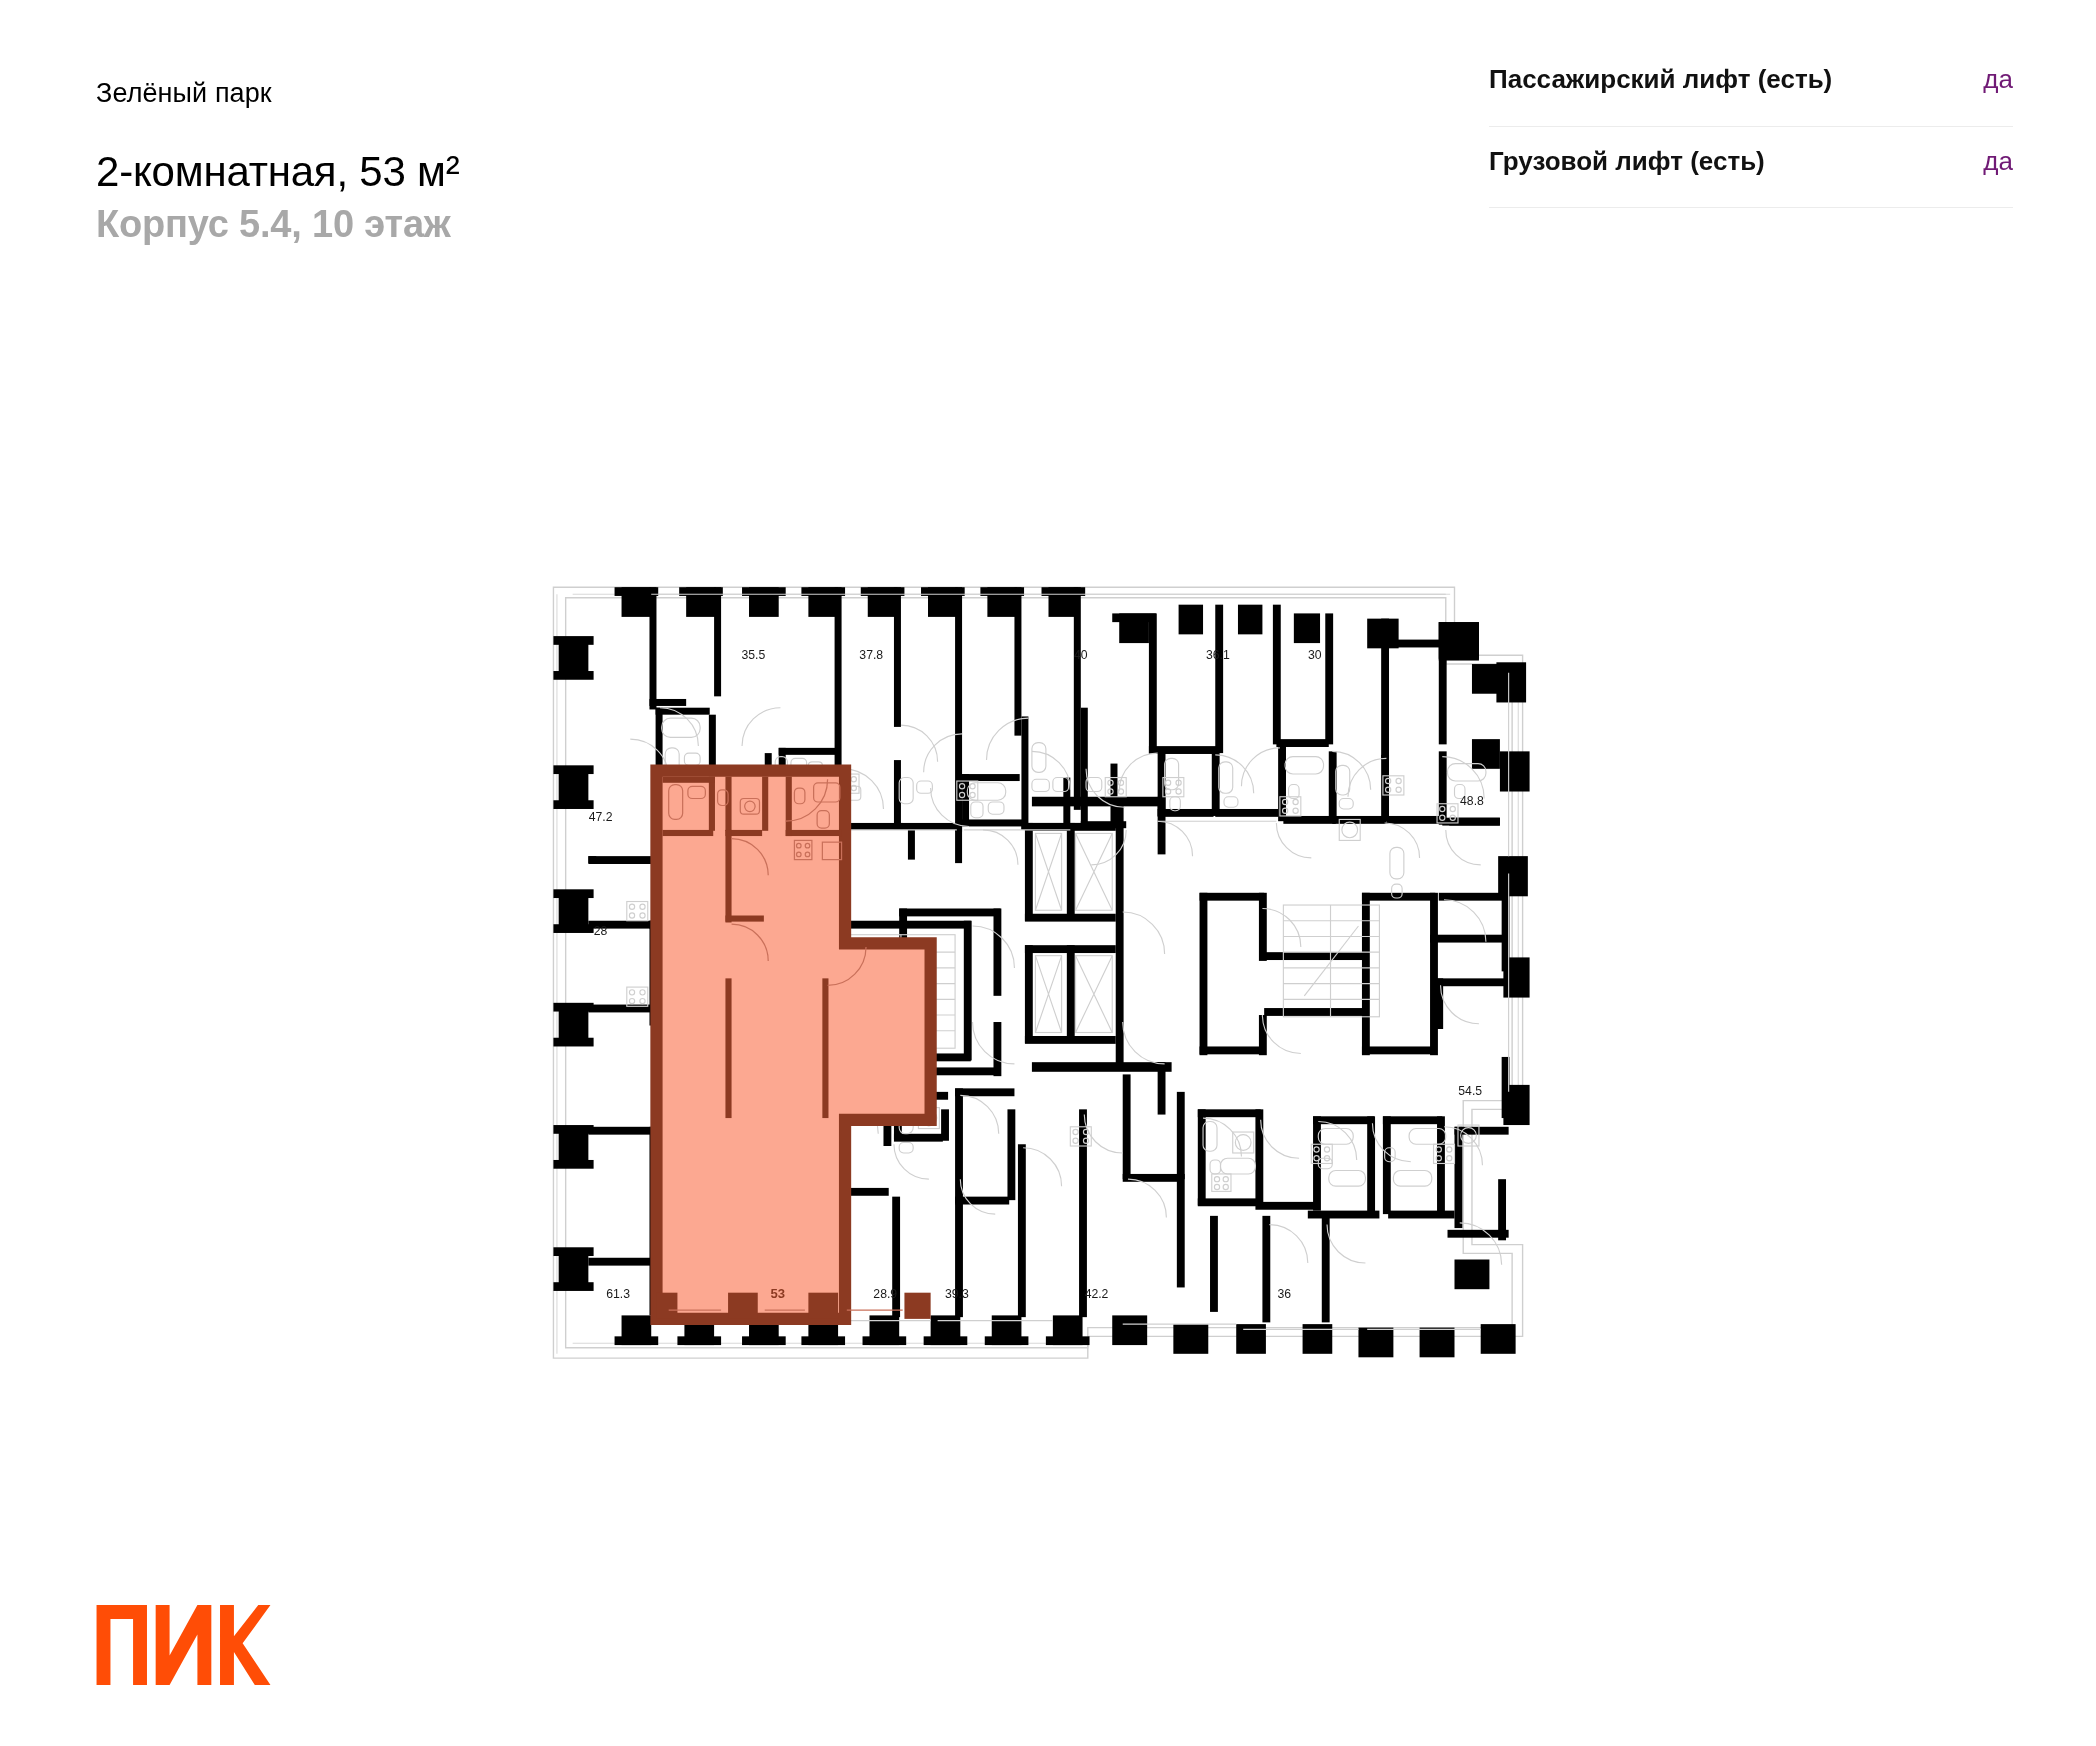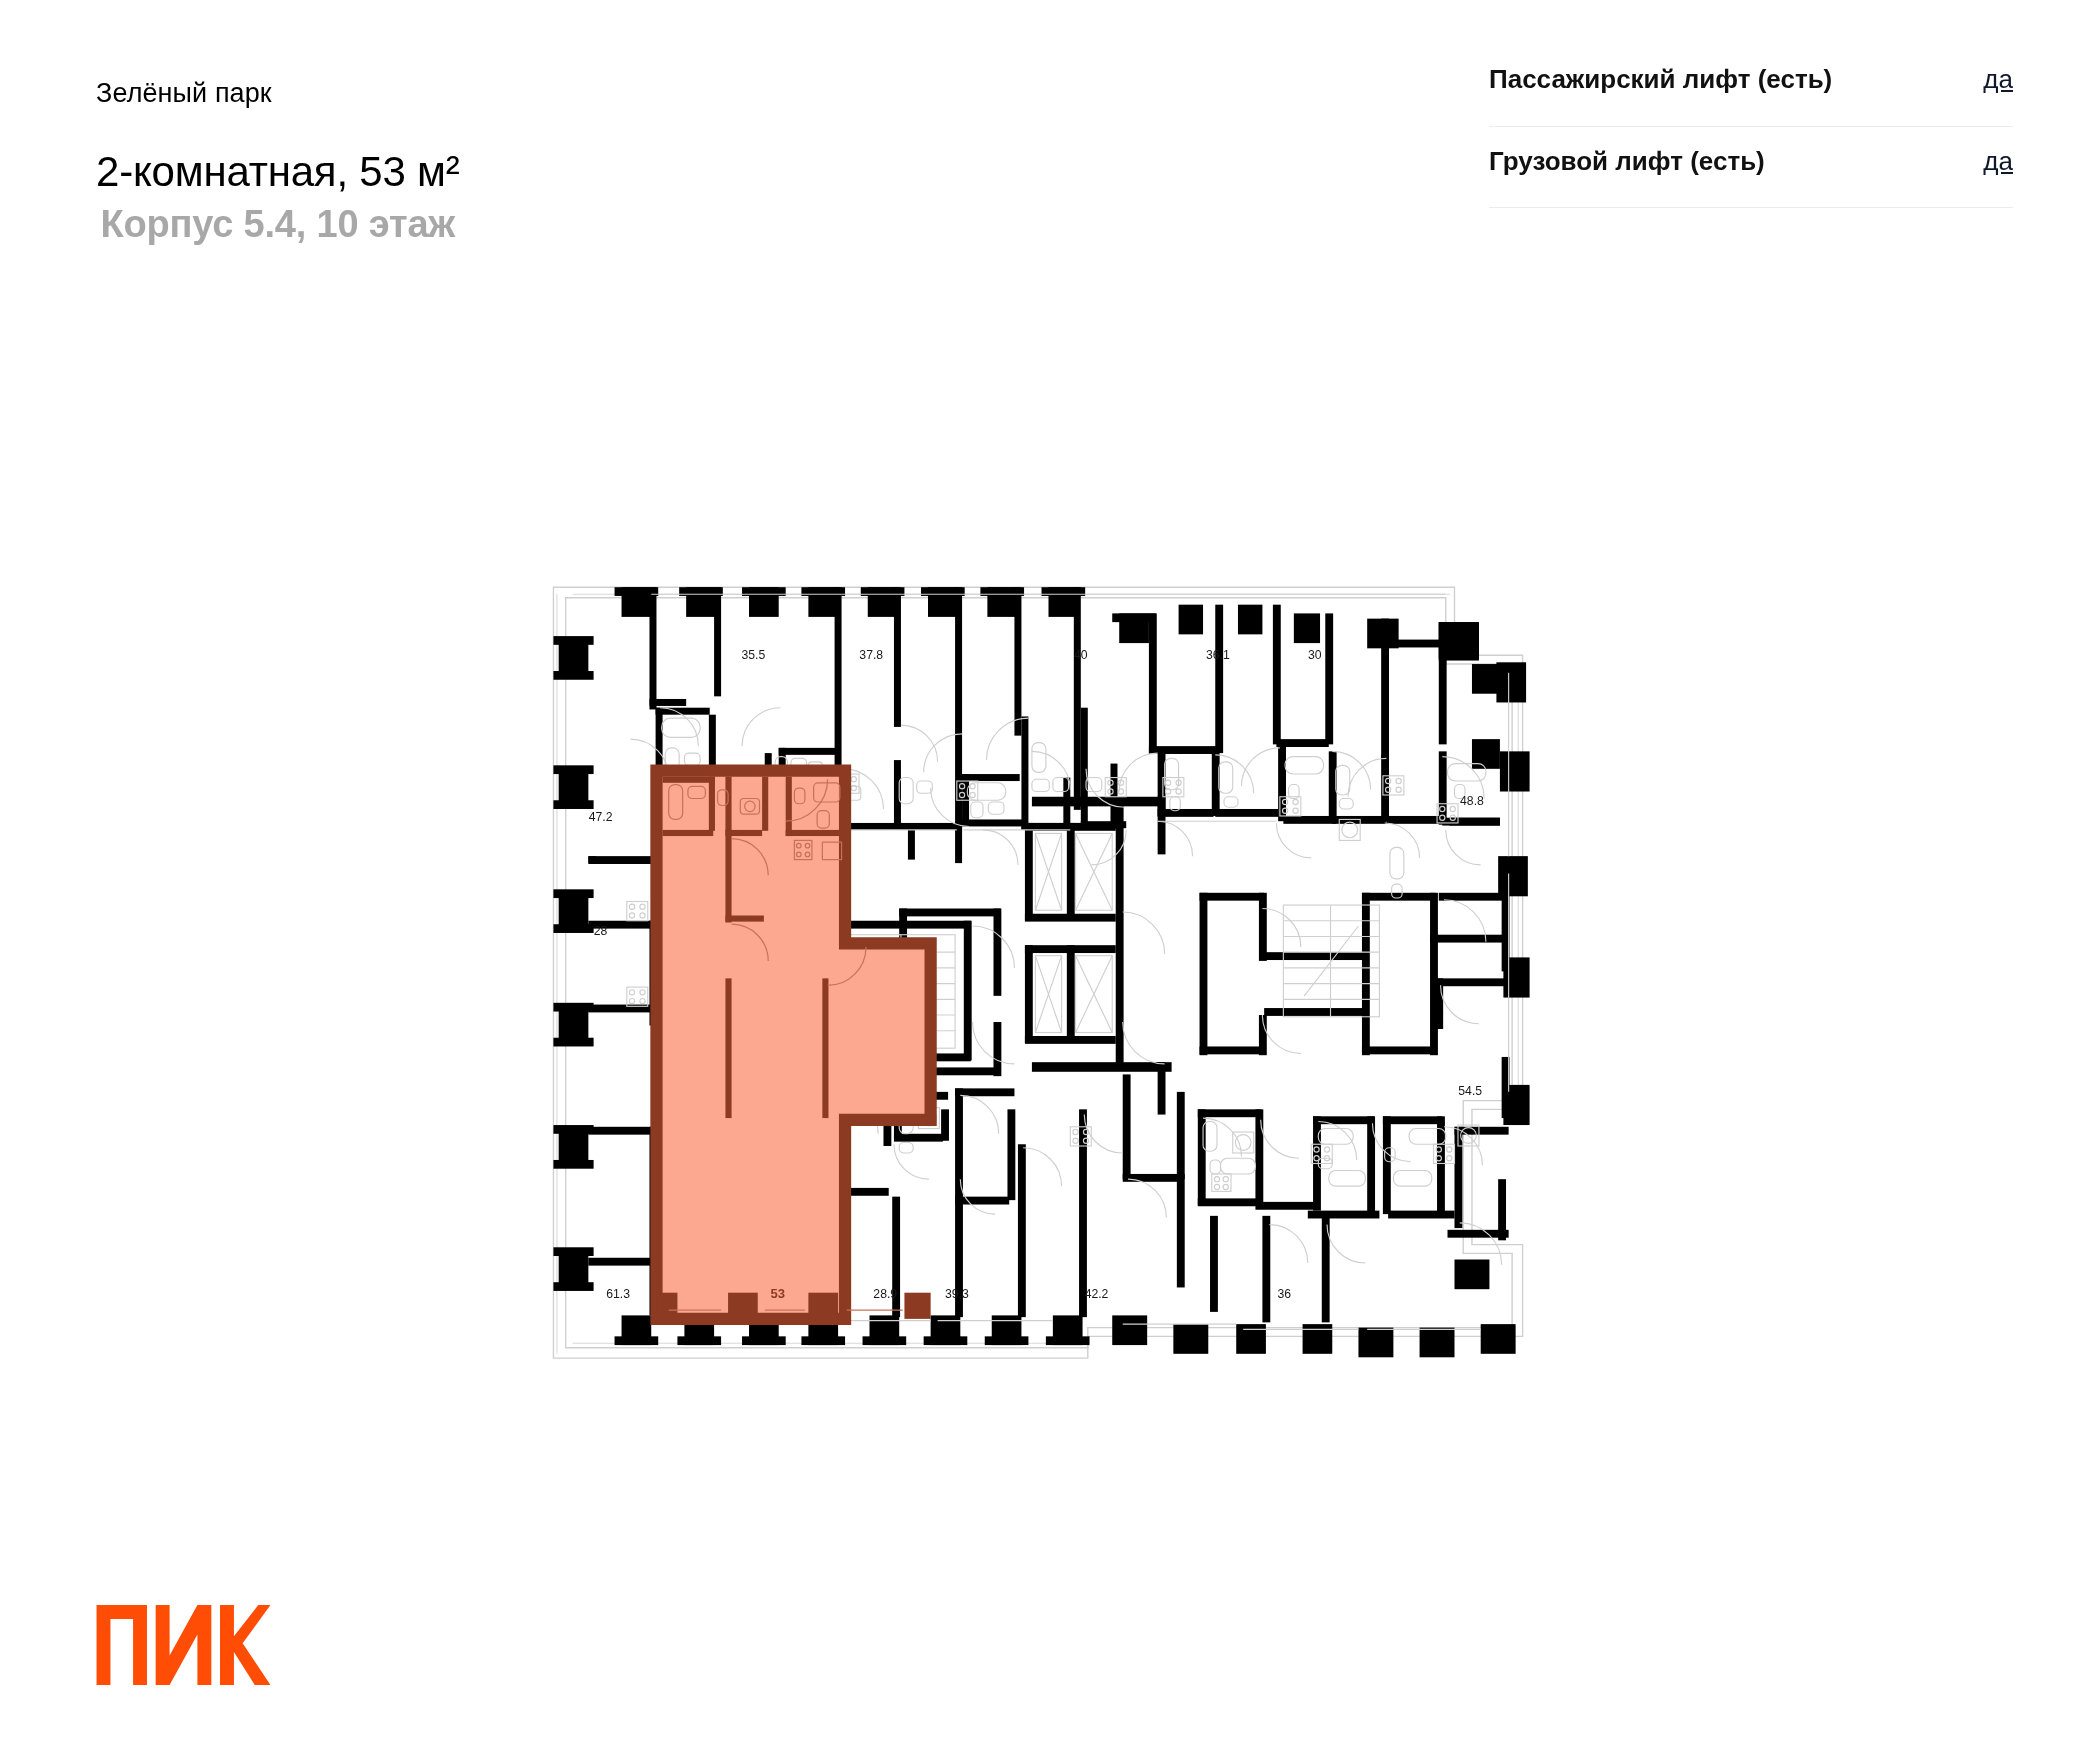--- a/index.html
+++ b/index.html
@@ -20,34 +20,33 @@
   }
   .flat-title {
     margin-top: 38px;
     font-size: 42px; font-weight: 400; color: #000; letter-spacing: -0.2px;
     line-height: 1.18;
   }
   .flat-sub {
     margin-top: 5.2px;
     font-size: 38px; font-weight: 700; color: #a8a8a8; letter-spacing: -0.2px;
     line-height: 1.18;
-    text-align: center;
   }
 
   .hdr-right {
     position: absolute; left: 1489px; top: 63px; width: 524px;
   }
   .spec-row {
     display: flex; align-items: flex-end; justify-content: space-between;
     padding: 0 0 30px 0;
     border-bottom: 1.7px solid #ececec;
   }
   .spec-row + .spec-row { padding-top: 18px; }
   .spec-label { font-size: 26px; font-weight: 700; color: #111; line-height:1.25; }
-  .spec-value { font-size: 26px; font-weight: 400; color: #0f172a; line-height:1.25; white-space: nowrap; text-decoration: underline; }
+  .spec-value { font-size: 26px; font-weight: 400; color: #701a75; line-height:1.25; white-space: nowrap; }
 
   
   .plan-wrap {
     position: absolute; left: 376px; top: 568px;
     width: 1345px; height: 812px;
   }
   .plan-wrap svg { display:block; width: 100%; height: 100%; }
 
   
   .logo { position: absolute; left: 96px; top: 1605px; }

